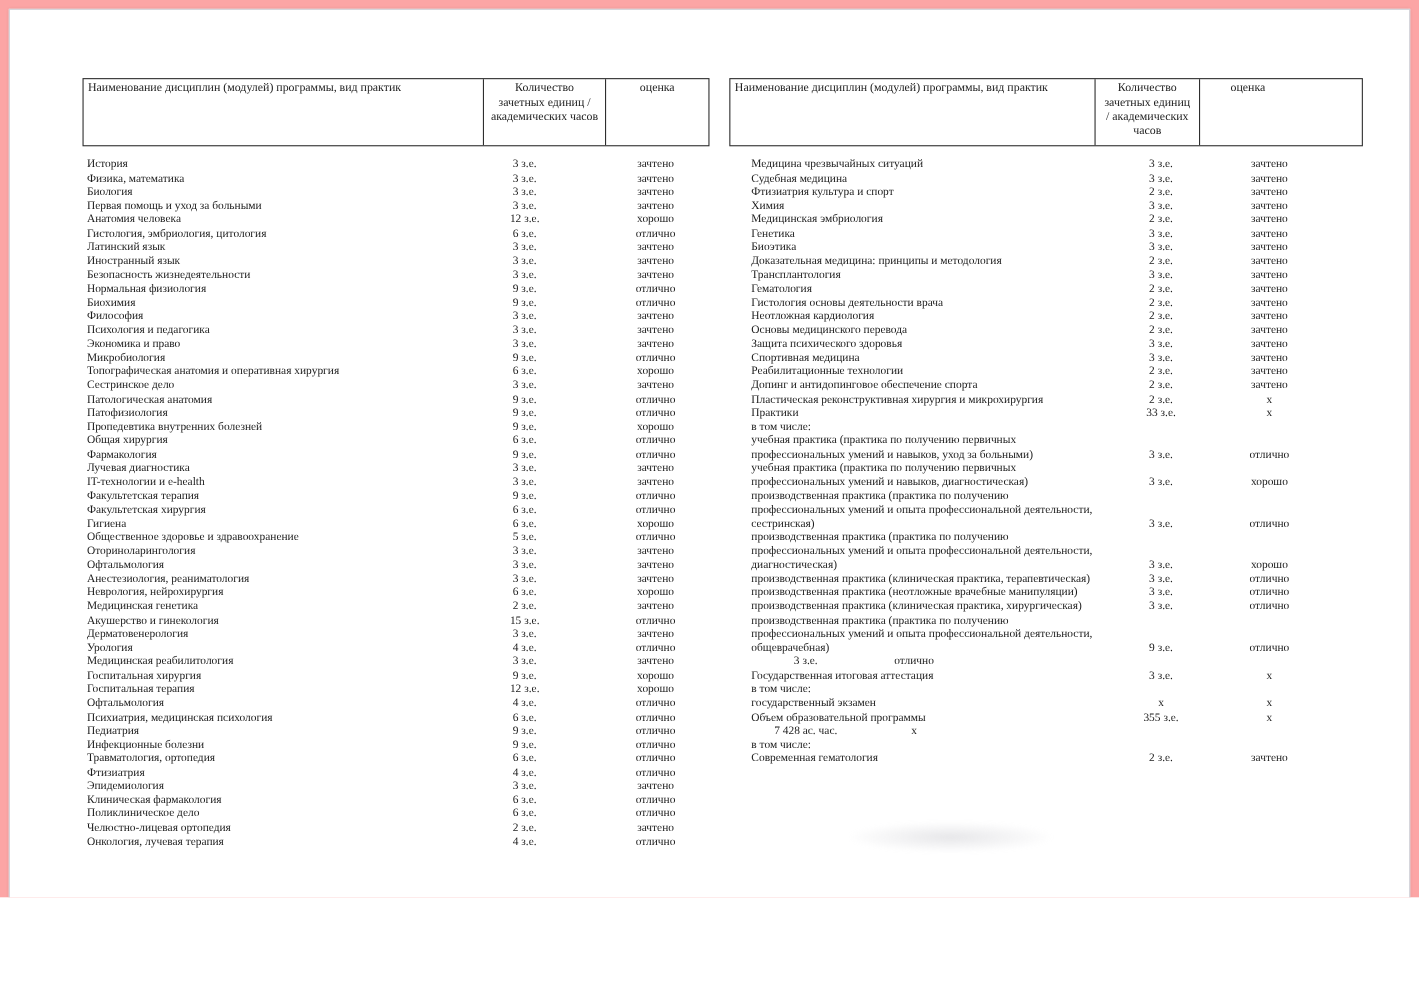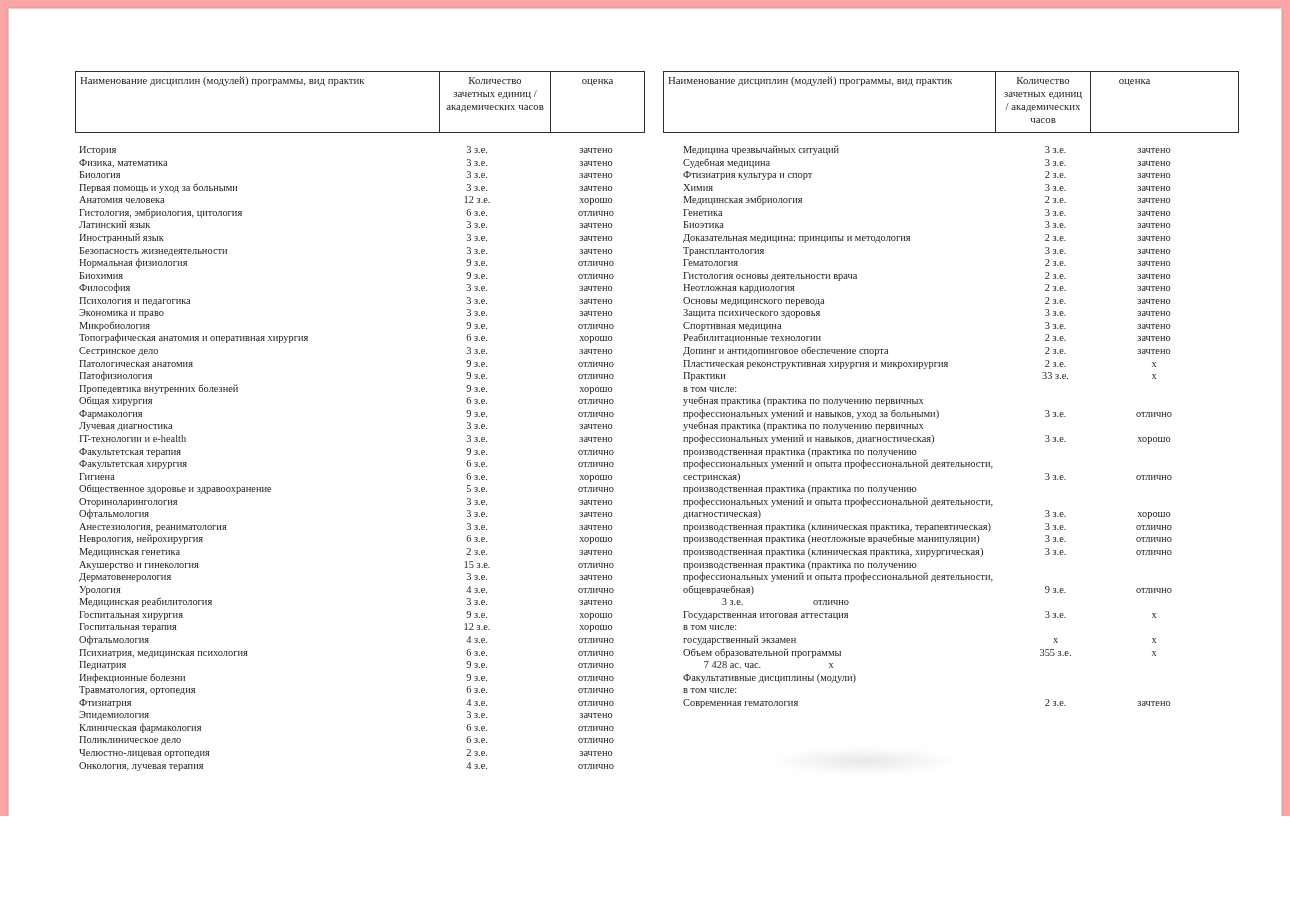--- a/index.html
+++ b/index.html
@@ -481,25 +481,20 @@
           <div class="row">
             <div class="c-name">Объем образовательной программы</div>
             <div class="c-credits">355 з.е.</div>
             <div class="c-grade">х</div>
           </div>
           <div class="row">
             <div class="c-credits">7 428 ас. час.</div>
             <div class="c-grade">х</div>
           </div>
           <div class="row">
-            <div class="c-name">Факультативные дисциплины (модули)</div>
-            <div class="c-credits"></div>
-            <div class="c-grade"></div>
-          </div>
-          <div class="row">
             <div class="c-name">в том числе:</div>
             <div class="c-credits"></div>
             <div class="c-grade"></div>
           </div>
           <div class="row">
             <div class="c-name">Современная гематология</div>
             <div class="c-credits">2 з.е.</div>
             <div class="c-grade">зачтено</div>
           </div>
         </div>

